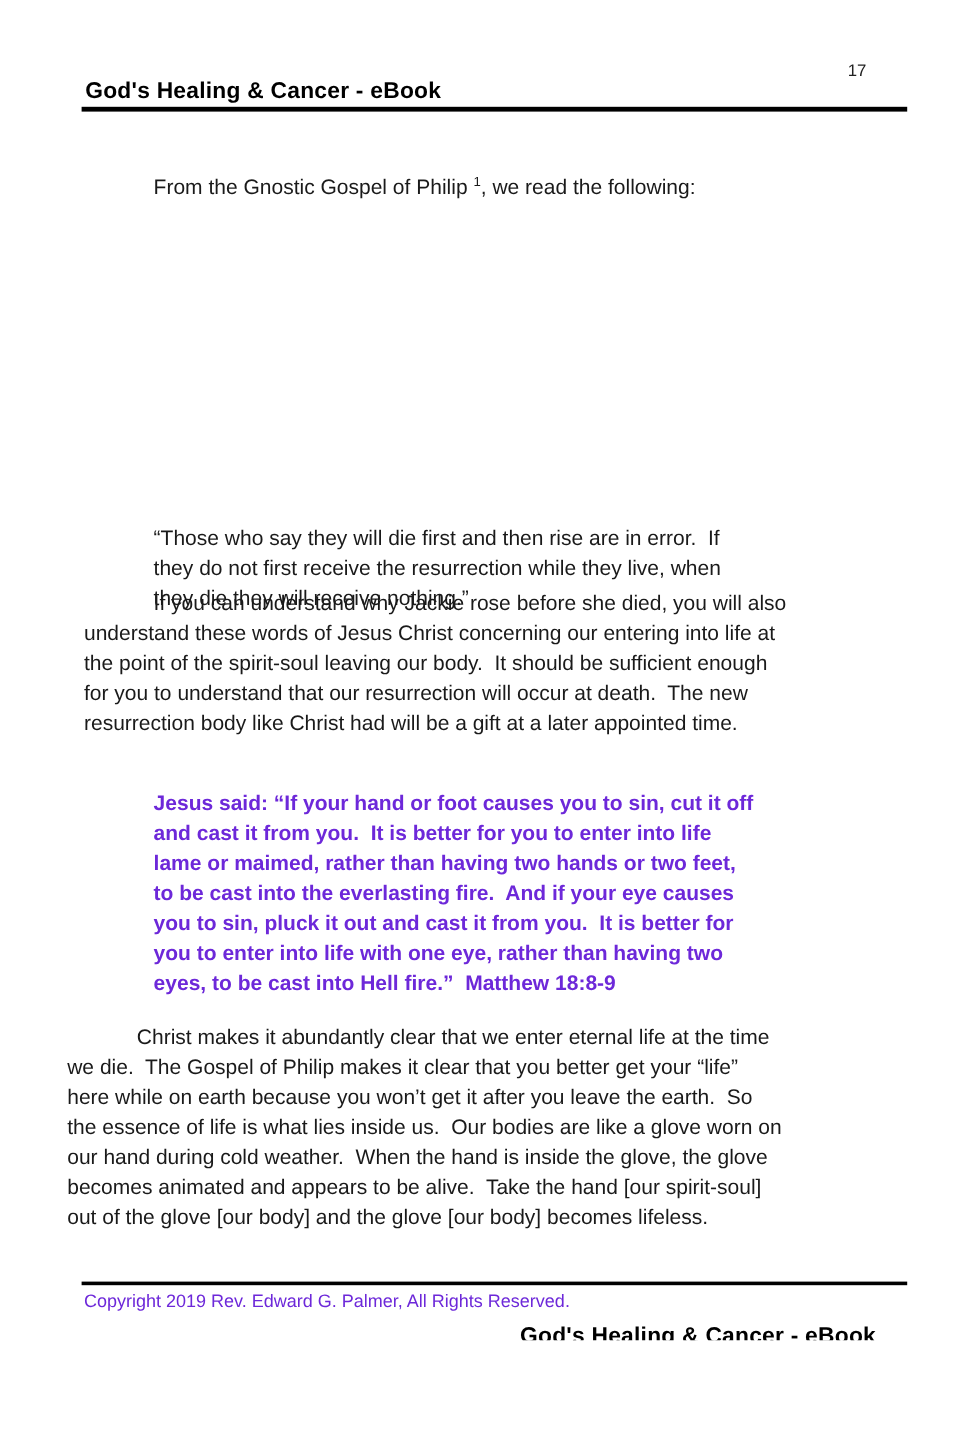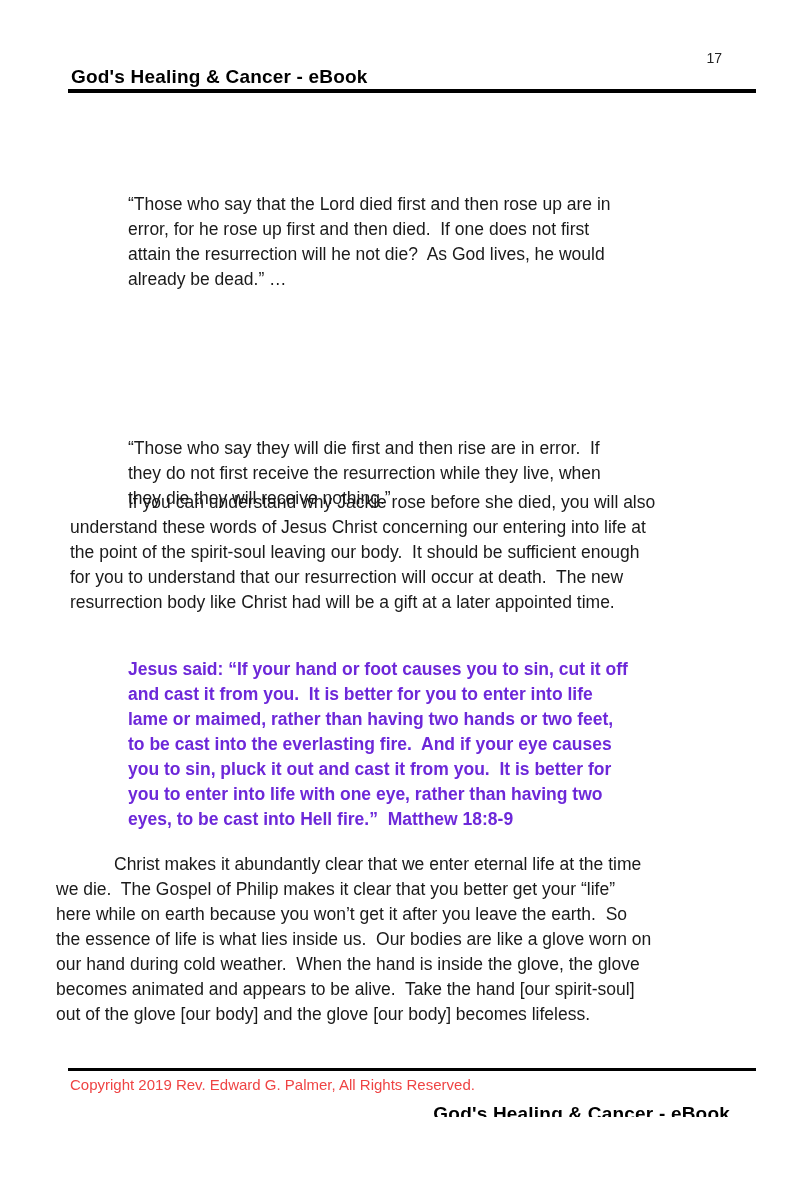--- a/index.html
+++ b/index.html
@@ -81,21 +81,21 @@
     left: 68px;
     width: 688px;
     height: 3px;
     background: #000000;
   }
   #footer-copyright {
     top: 1075px;
     left: 70px;
     font-size: 15px;
     line-height: 20px;
-    color: #ef4444;
+    color: #6d28d9;
     text-align: center;
   }
   #footer-title {
     top: 1103px;
     right: 70px;
     font-size: 19px;
     font-weight: bold;
     color: #000000;
     letter-spacing: 0.2px;
   }
@@ -104,25 +104,22 @@
 <body>
 
 <div id="page">
 
   <div class="abs" id="page-number">17</div>
 
   <div class="abs" id="header-title">God's Healing &amp; Cancer - eBook</div>
 
   <div class="abs" id="header-rule"></div>
 
+  <div class="abs bodytext" id="intro-paragraph"><span>From the Gnostic Gospel of Philip </span><sup id="footnote-ref">1</sup><span>, we read the following:</span></div>
 
-  <div class="abs bodytext" id="quote-1">“Those who say that the Lord died first and then rose up are in
-error, for he rose up first and then died.  If one does not first
-attain the resurrection will he not die?  As God lives, he would
-already be dead.” …</div>
 
 
   <div class="abs bodytext" id="quote-3">“Those who say they will die first and then rise are in error.  If
 they do not first receive the resurrection while they live, when
 they die they will receive nothing.”</div>
 
   <div class="abs bodytext" id="paragraph-1">If you can understand why Jackie rose before she died, you will also
 understand these words of Jesus Christ concerning our entering into life at
 the point of the spirit-soul leaving our body.  It should be sufficient enough
 for you to understand that our resurrection will occur at death.  The new

